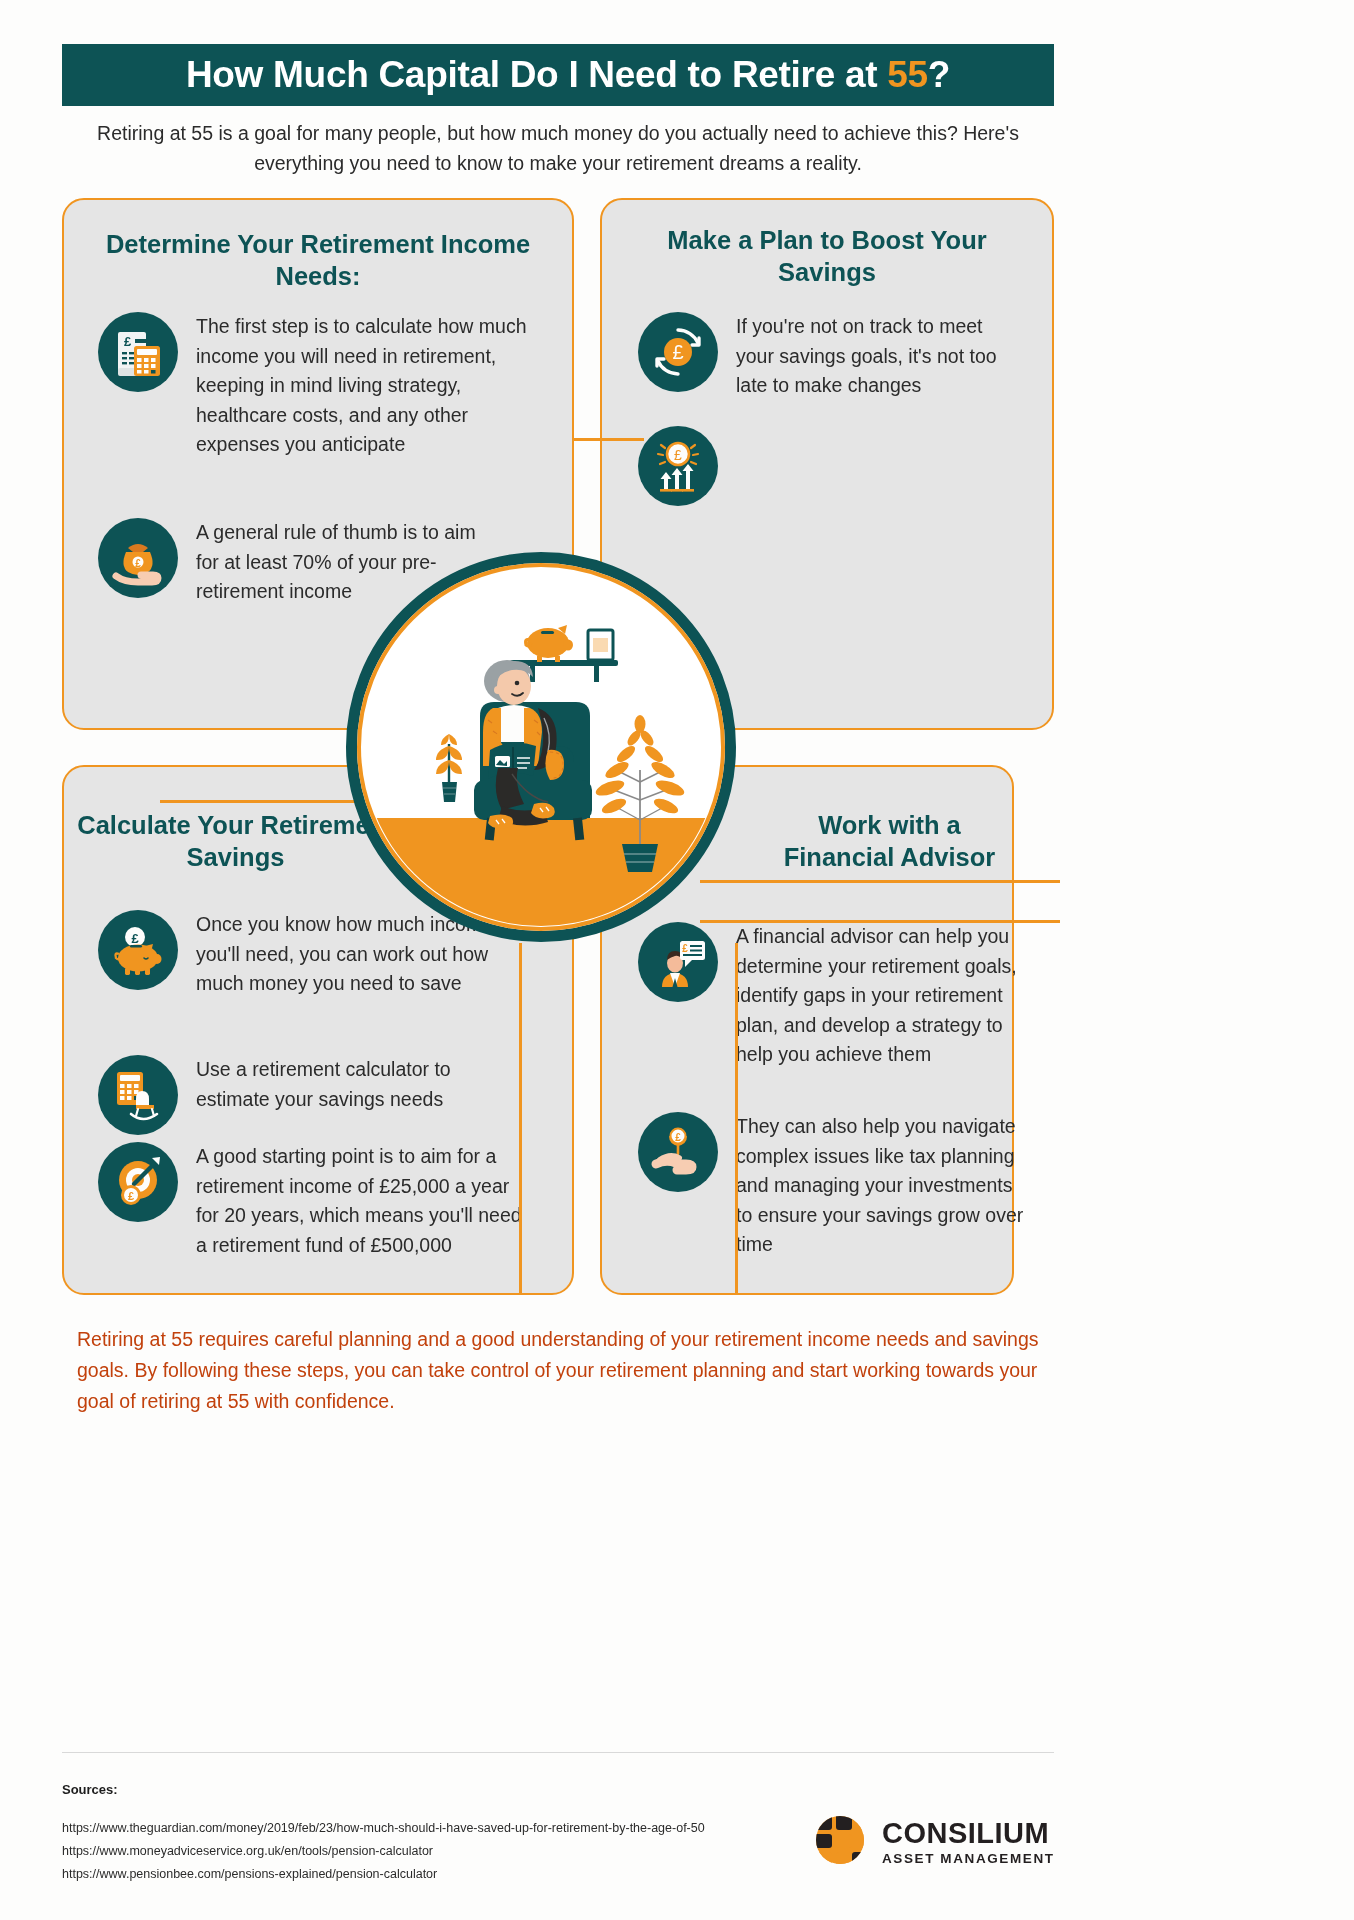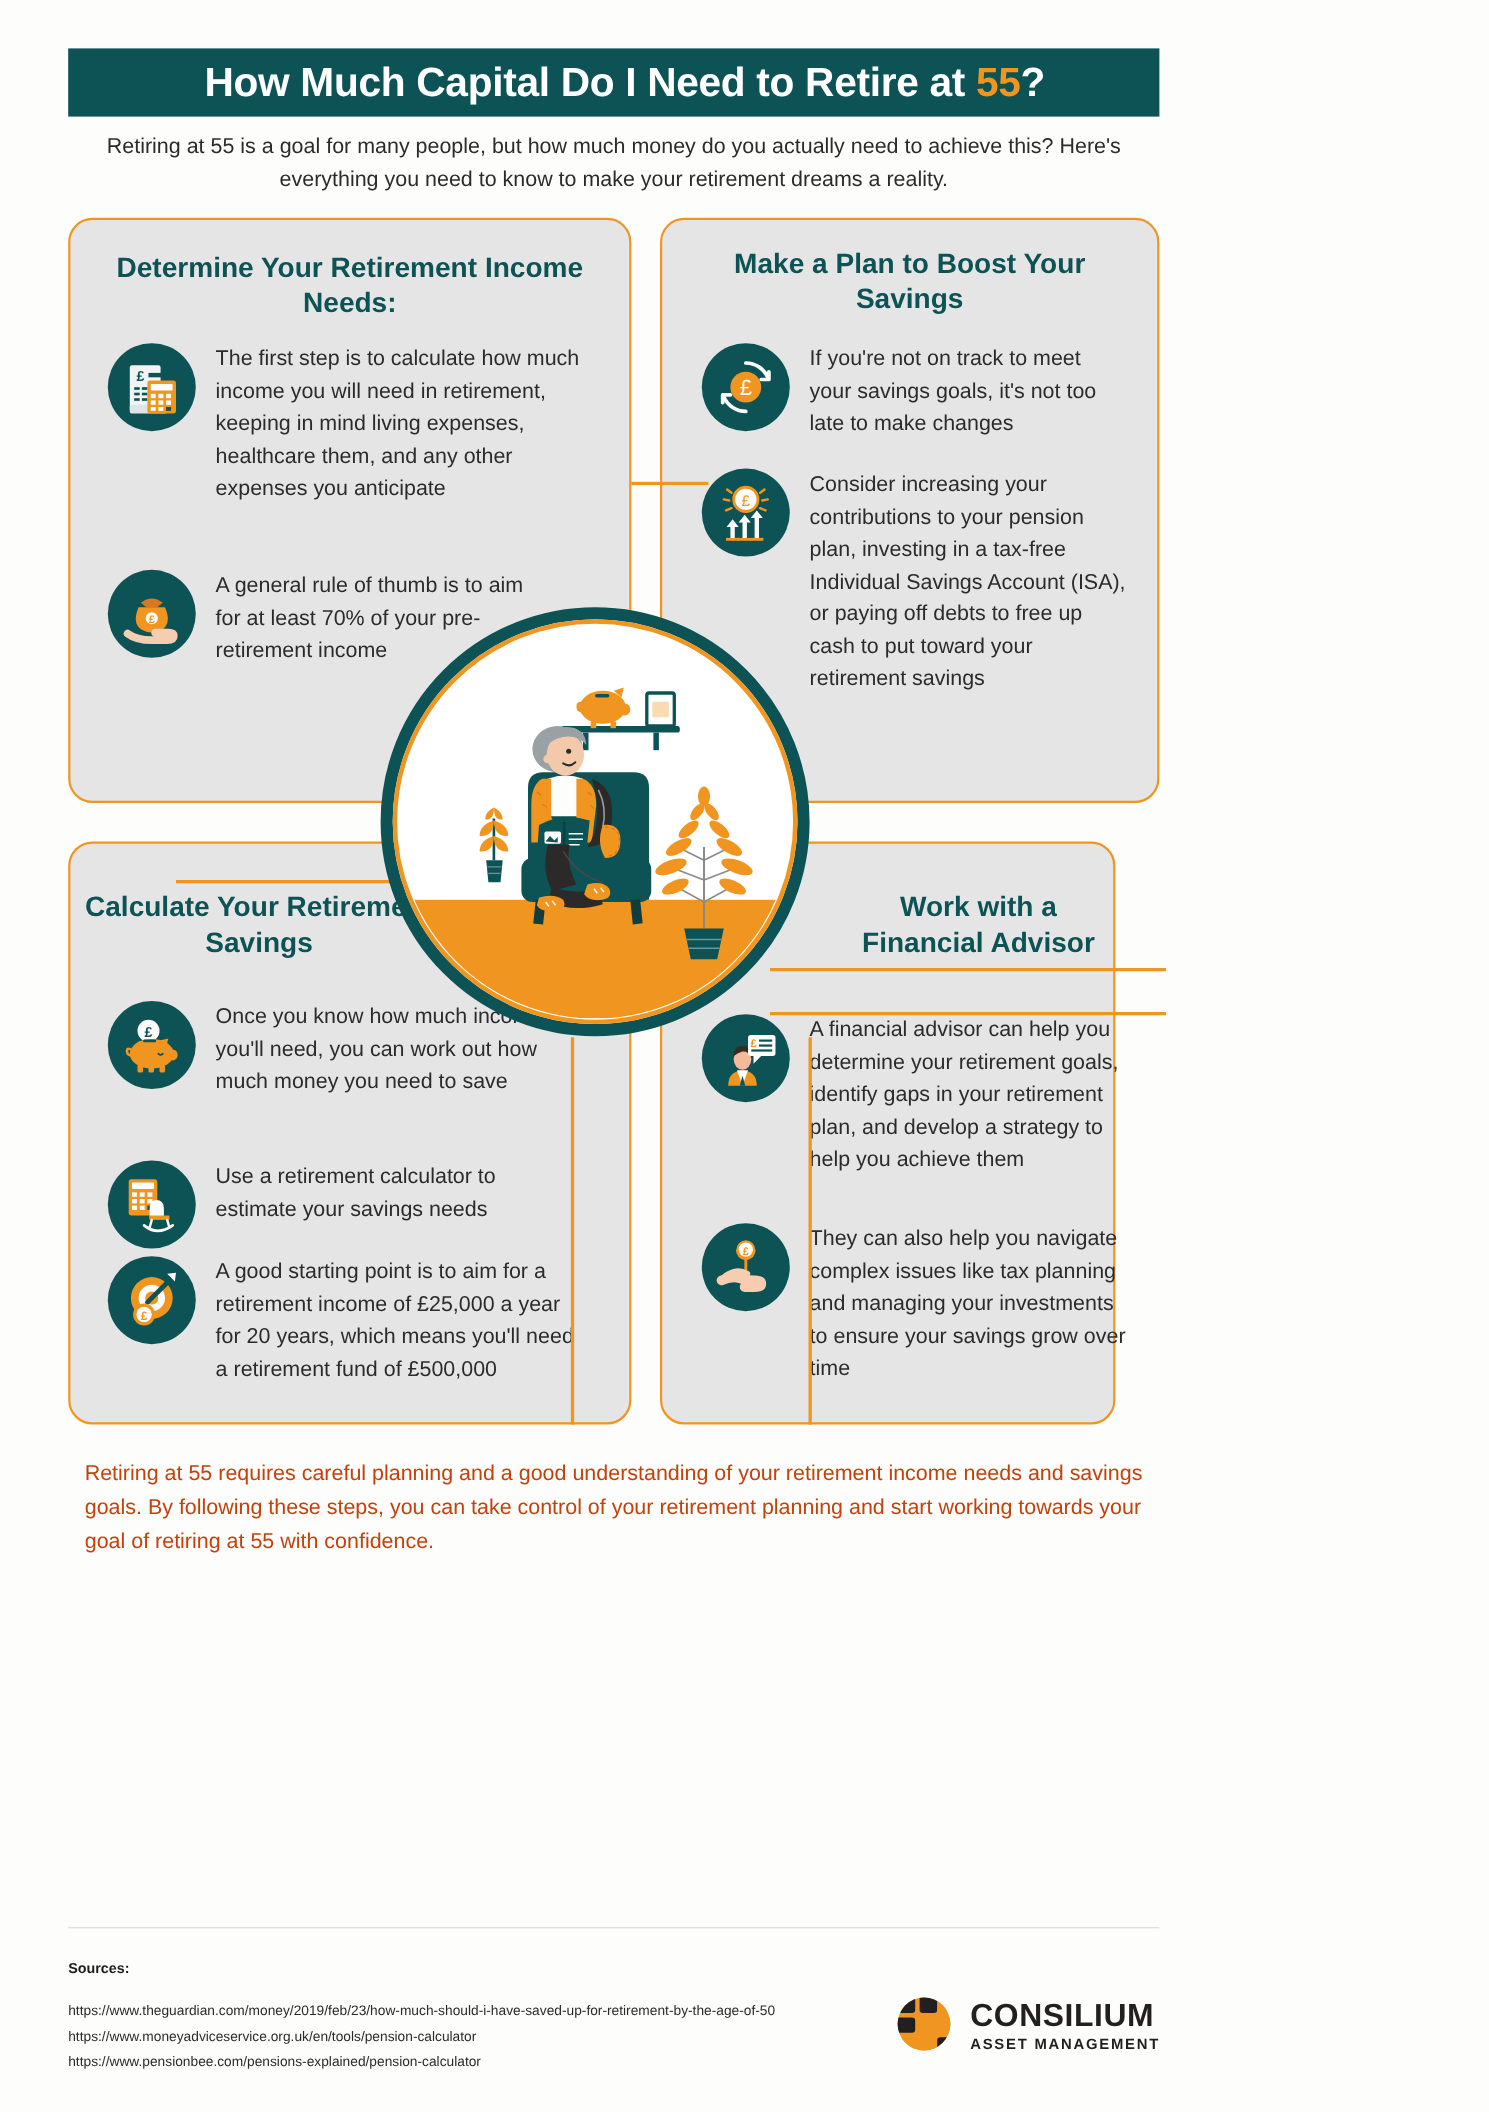--- a/index.html
+++ b/index.html
@@ -220,21 +220,21 @@
               <rect x="53" y="46" width="4.5" height="4"></rect>
             <rect x="39" y="52" width="4.5" height="4"></rect>
               <rect x="46" y="52" width="4.5" height="4"></rect>
               <rect x="53" y="52" width="4.5" height="4"></rect>
             <rect x="39" y="58" width="4.5" height="3.5"></rect>
               <rect x="46" y="58" width="4.5" height="3.5"></rect>
           </g>
           <rect x="53" y="58" width="4.5" height="3.5" fill="#0d5355"></rect>
         </svg>
       </div>
-      <div class="btext">The first step is to calculate how much income you will need in retirement, keeping in mind living expenses, healthcare them, and any other expenses you anticipate</div>
+      <div class="btext">The first step is to calculate how much income you will need in retirement, keeping in mind living strategy, healthcare costs, and any other expenses you anticipate</div>
     </div>
 
     <div class="bullet" style="left:34px; top:318px; width:400px;">
       <div class="ico">
         <svg width="80" height="80" viewBox="0 0 80 80">
           <path d="M30 30 q10 -8 20 0 l-5 4 h-10 z" fill="#d9791f"></path>
           <path d="M28 34 q-6 14 2 20 q10 6 20 0 q8 -6 2 -20 z" fill="#f09520"></path>
           <circle cx="40" cy="44" r="5.5" fill="#fdfdfc"></circle>
           <text x="40" y="48.5" text-anchor="middle" font-family="Liberation Sans, sans-serif" font-size="10" font-weight="bold" fill="#f09520">£</text>
           <path d="M18 58 q8 6 22 6 h14 q6 0 6 -4 q0 -3 -5 -3 h-12" stroke="#f7cdb2" stroke-width="7" fill="none" stroke-linecap="round"></path>
@@ -275,21 +275,20 @@
           <circle cx="40" cy="28" r="11" fill="#fdfdfc" stroke="#f09520" stroke-width="2.6"></circle>
           <text x="40" y="34" text-anchor="middle" font-family="Liberation Sans, sans-serif" font-size="14" fill="#f09520">£</text>
           <path d="M26 64 v-11 l-3.5 0 l5.5 -7 l5.5 7 l-3.5 0 v11 z" fill="#fdfdfc"></path>
           <path d="M37 64 v-15 l-3.5 0 l5.5 -7 l5.5 7 l-3.5 0 v15 z" fill="#fdfdfc"></path>
           <path d="M48 64 v-19 l-3.5 0 l5.5 -7 l5.5 7 l-3.5 0 v19 z" fill="#fdfdfc"></path>
           <rect x="22" y="63" width="12" height="2.6" fill="#f09520"></rect>
           <rect x="33" y="63" width="12" height="2.6" fill="#f09520"></rect>
           <rect x="44" y="63" width="12" height="2.6" fill="#f09520"></rect>
         </svg>
       </div>
-      <div class="btext">Consider increasing your contributions to your pension plan, investing in a tax-free Individual Savings Account (ISA), or paying off debts to free up cash to put toward your retirement savings</div>
     </div>
   </div>
 
   <div class="card" id="card-bl">
     <div class="card-title">Calculate Your Retirement Savings</div>
 
     <div class="bullet" style="left:34px; top:143px; width:400px;">
       <div class="ico">
         <svg width="80" height="80" viewBox="0 0 80 80">
           <circle cx="37" cy="27" r="10" fill="#fdfdfc"></circle>

